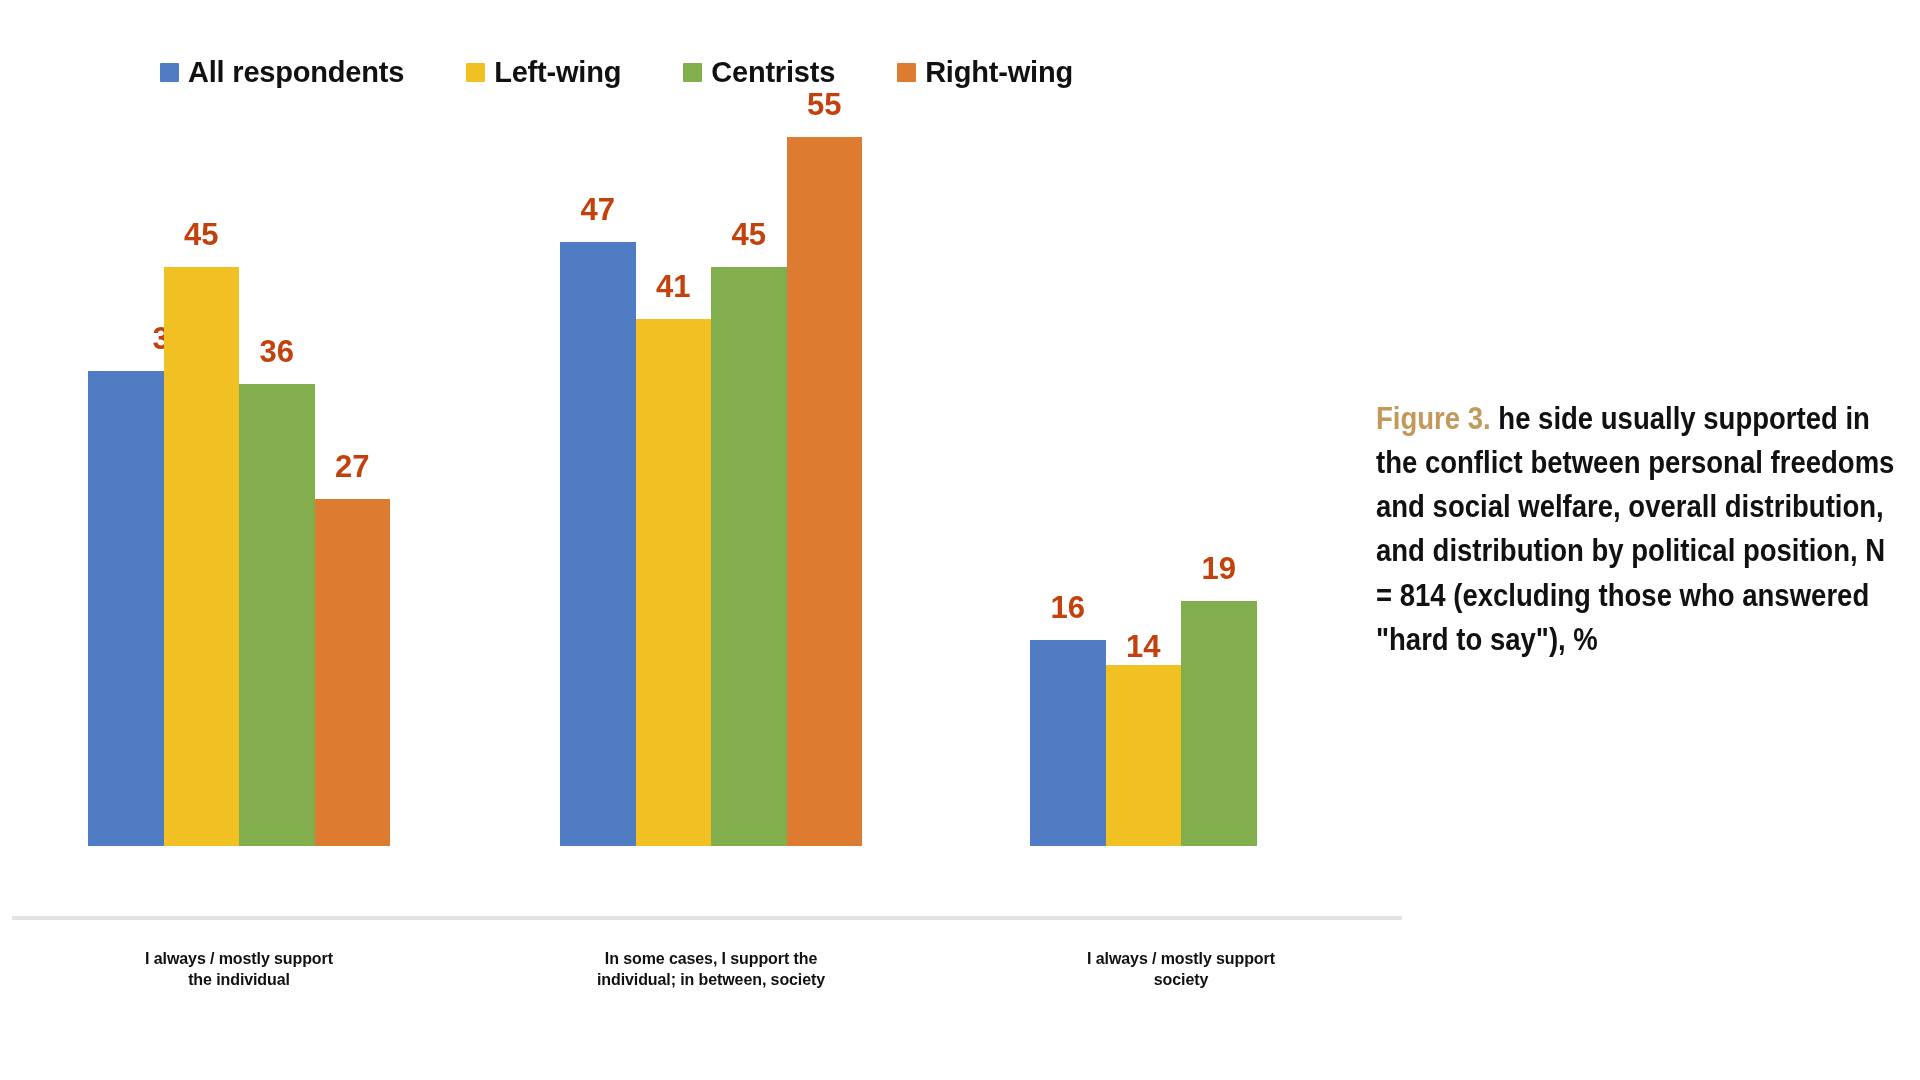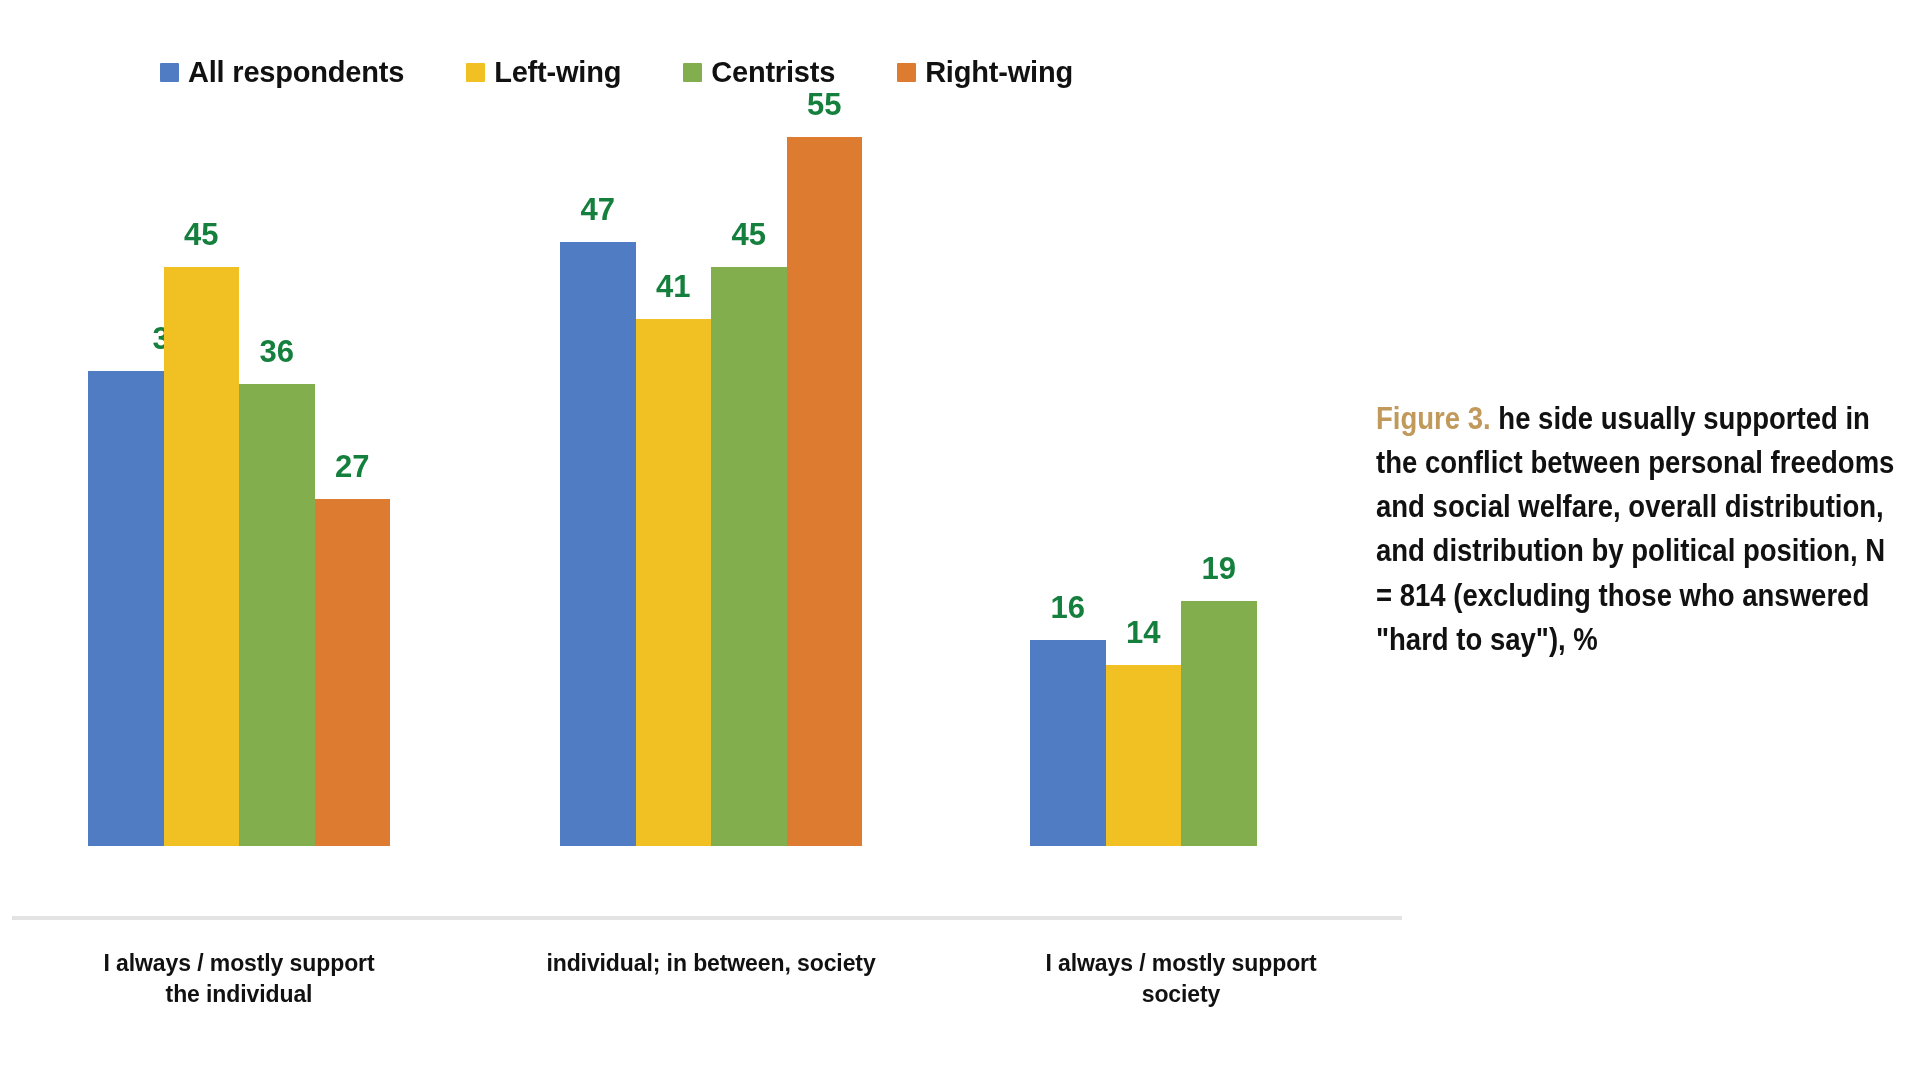--- a/index.html
+++ b/index.html
@@ -93,30 +93,30 @@
   .bar {
     width: 100%;
     display: block;
   }
   .bar-value {
     position: absolute;
     left: 50%;
     transform: translateX(-50%);
     font-size: 31px;
     font-weight: 700;
-    color: #15803d;
+    color: #c2410c;
     line-height: 1;
     white-space: nowrap;
   }
 
   .cat-label {
     position: absolute;
     top: 948px;
     text-align: center;
-    font-size: 23px;
+    font-size: 16px;
     font-weight: 700;
     color: #111111;
     line-height: 1.33;
     letter-spacing: -0.1px;
   }
 
   
   .caption {
     position: absolute;
     left: 1376px;
@@ -204,31 +204,32 @@
           <span class="bar-value" style="bottom:596px;">45</span>
           <span class="bar" style="height:579px; background:#82ae4e;"></span>
         </div>
         <div class="bar-wrap">
           <span class="bar-value" style="bottom:726px;">55</span>
           <span class="bar" style="height:709px; background:#dd7c30;"></span>
         </div>
       </div>
     </div>
     <div class="cat-label" style="left:530px; width:362px;">
+      <div>In some cases, I support the</div>
       <div>individual; in between, society</div>
     </div>
 
     <div class="group" style="left:1030px; width:302px;">
       <div class="bars">
         <div class="bar-wrap">
           <span class="bar-value" style="bottom:223px;">16</span>
           <span class="bar" style="height:206px; background:#4f7cc2;"></span>
         </div>
         <div class="bar-wrap">
-          <span class="bar-value" style="bottom:198px;">14</span>
+          <span class="bar-value" style="bottom:184px;">14</span>
           <span class="bar" style="height:181px; background:#f1c023;"></span>
         </div>
         <div class="bar-wrap">
           <span class="bar-value" style="bottom:262px;">19</span>
           <span class="bar" style="height:245px; background:#82ae4e;"></span>
         </div>
       </div>
     </div>
     <div class="cat-label" style="left:1000px; width:362px;">
       <div>I always / mostly support</div>

